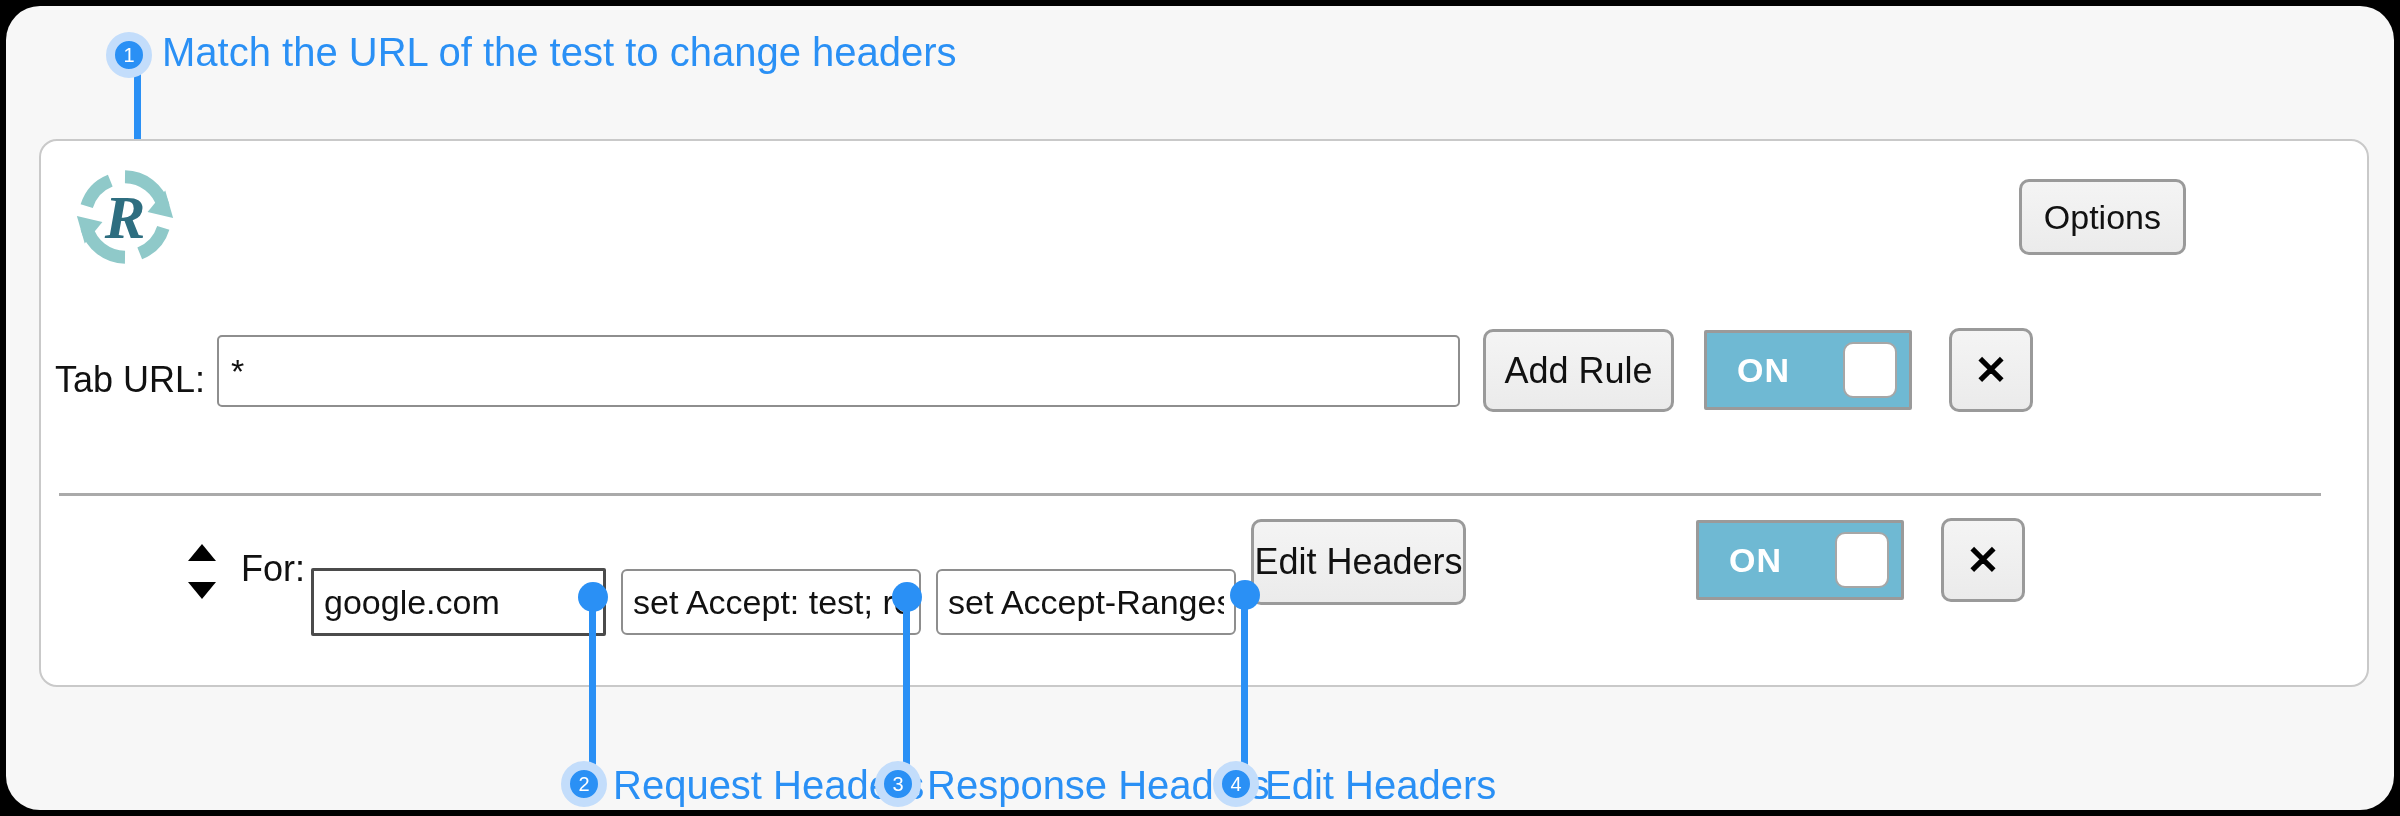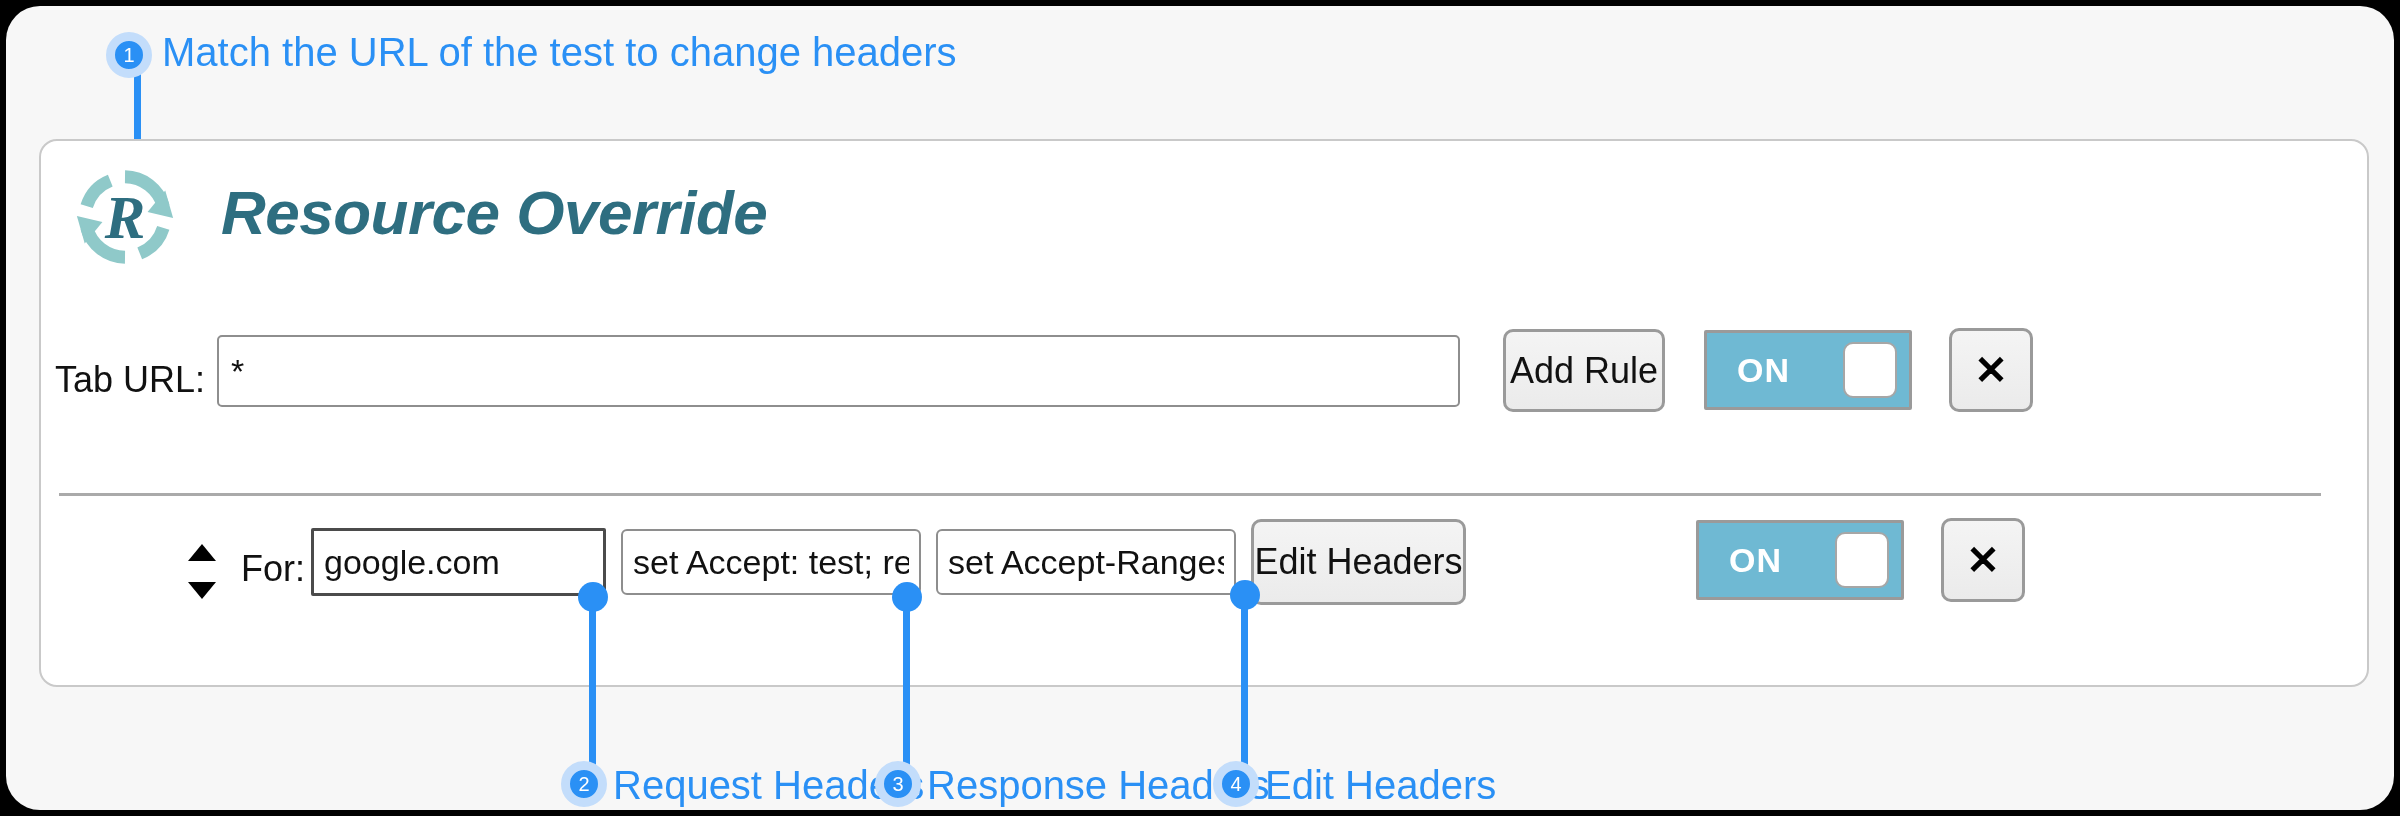--- a/index.html
+++ b/index.html
@@ -92,29 +92,29 @@
     background: #ffffff;
     font-family: "Liberation Sans", sans-serif;
     font-size: 34px;
     color: #111;
     padding: 0 12px;
     outline: none;
   }
   #add-rule-btn {
     position: absolute;
     left: 1434px; top: 28px;
-    width: 162px; height: 83px;
+    width: 191px; height: 83px;
     background: linear-gradient(#f4f4f4, #ebebeb);
     border: 3px solid #9a9a9a;
     border-radius: 10px;
     font-family: "Liberation Sans", sans-serif;
     font-size: 36px;
     color: #111;
     cursor: pointer;
-    display: flex; align-items: center; justify-content: center; margin-left: 20px;
+    display: flex; align-items: center; justify-content: center;
   }
   .toggle {
     position: absolute;
     width: 208px; height: 80px;
     background: #6fb9d3;
     border: 3px solid #9a9a9a;
     border-radius: 2px;
     cursor: pointer;
   }
   .toggle .tg-label {
@@ -187,20 +187,21 @@
     white-space: nowrap;
   }
   .rule-input {
     position: absolute;
     background: #ffffff;
     font-family: "Liberation Sans", sans-serif;
     font-size: 34px;
     color: #111;
     padding: 0 10px;
     outline: none;
+    margin-top: 40px;
   }
   #for-input {
     left: 270px; top: 32px;
     width: 295px; height: 68px;
     border: 3px solid #4b4b4b;
     border-radius: 2px;
   }
   #req-headers-input {
     left: 580px; top: 33px;
     width: 300px; height: 66px;
@@ -279,21 +280,21 @@
           <svg viewBox="0 0 110 110" width="108" height="108">
             <path d="M55 14 A41 41 0 0 1 94 44" fill="none" stroke="#8fc9c9" stroke-width="13" stroke-linecap="butt"></path>
             <polygon points="96,28 104,56 78,50" fill="#8fc9c9"></polygon>
             <path d="M55 96 A41 41 0 0 1 16 66" fill="none" stroke="#8fc9c9" stroke-width="13" stroke-linecap="butt"></path>
             <polygon points="14,82 6,54 32,60" fill="#8fc9c9"></polygon>
             <path d="M16 44 A41 41 0 0 1 40 18" fill="none" stroke="#8fc9c9" stroke-width="13"></path>
             <path d="M94 66 A41 41 0 0 1 70 92" fill="none" stroke="#8fc9c9" stroke-width="13"></path>
             <text x="55" y="76" text-anchor="middle" font-family="Liberation Serif, serif" font-size="62" font-weight="bold" font-style="italic" fill="#2e6e80">R</text>
           </svg>
         </div>
-        <div id="app-title">Resource Override</div>
+        <div class="hdr-btn" id="options-btn">Options</div>
       </div>
 
       <div id="taburl-row">
         <span id="taburl-label">Tab URL:</span>
         <input id="taburl-input" type="text" value="*" style="">
         <div id="add-rule-btn">Add Rule</div>
         <div class="toggle" id="taburl-toggle">
           <span class="tg-label">ON</span>
           <span class="tg-knob"></span>
         </div>

